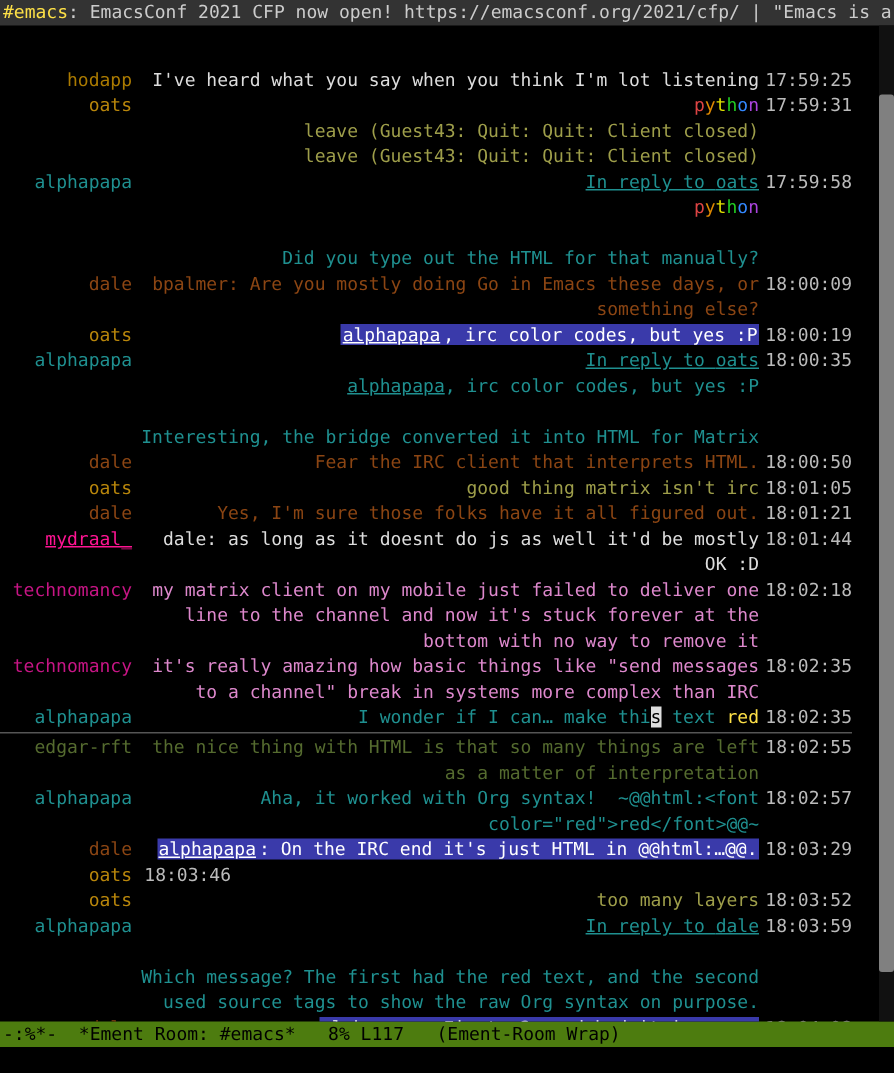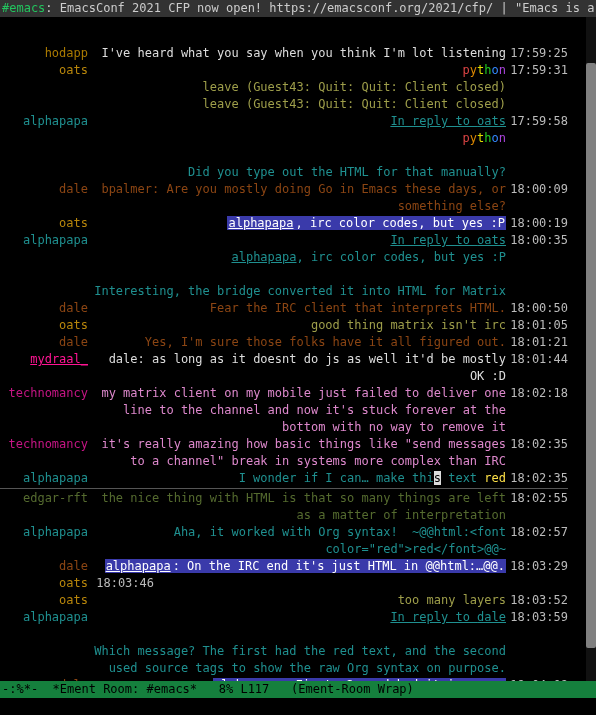--- a/index.html
+++ b/index.html
@@ -11,21 +11,21 @@
     font-size: 12px;
     line-height: 17px;
     width: 596px;
     height: 715px;
     overflow: hidden;
   }
   .window { display: flex; flex-direction: column; height: 715px; width: 596px; }
   .topic {
     background: #333; color: #ccc; padding: 0 2px; white-space: nowrap; overflow: hidden;
   }
-  .topic .channel { color: #22c55e; }
+  .topic .channel { color: #fde047; }
   .chat { flex: 1; overflow: hidden; position: relative; }
   .scrollbar {
     position: absolute; right: 0; top: 0; width: 10px; height: 100%;
     background: #111;
   }
   .scrollbar .thumb {
     position: absolute; left: 0; width: 10px; background: #808080; border-radius: 2px;
   }
   .rows { position: relative; padding-right: 28px; margin-top: 28px; }
   .row { display: flex; align-items: flex-start; }
@@ -37,21 +37,21 @@
   .ts  { flex: 0 0 62px; text-align: right; color: #bbb; }
   .hl { background: #3a3aaa; color: #fff; padding: 0 1px; }
   .underline { text-decoration: underline; }
   .red { color: #fde047; }
   .cursor { background: #ddd; color: #000; }
   .rainbow span { font-weight: normal; }
   .hr {
     border-top: 1px solid #555; margin: 1px 0 1px 0;
   }
   .modeline {
-    background: #15803d; color: #000; padding: 0 2px; white-space: pre;
+    background: #4d7c0f; color: #000; padding: 0 2px; white-space: pre;
   }
   .minibuf { background: #000; height: 17px; }
   
   .c-technomancy { color: #c71585; }
   .c-alphapapa { color: #1f9090; }
   .c-oats { color: #b8860b; }
   .c-dale { color: #8b4513; }
   .c-hodapp { color: #aa7a00; }
   .c-mydraal { color: #ff1493; text-decoration: underline; }
   .c-edgarrft { color: #556b2f; }

